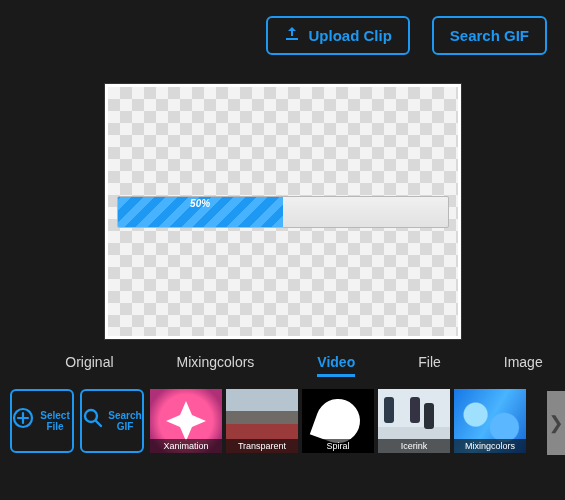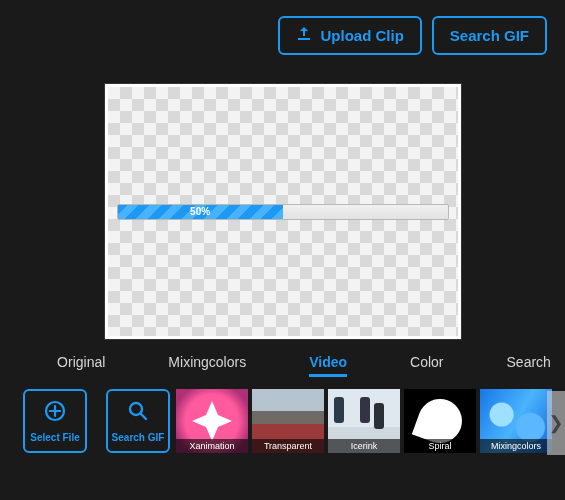--- a/index.html
+++ b/index.html
@@ -7,21 +7,21 @@
     background: #1a1a1a;
     font-family: -apple-system, BlinkMacSystemFont, "Segoe UI", Arial, sans-serif;
     width: 565px;
     height: 500px;
     overflow: hidden;
     position: relative;
   }
   .topbar {
     display: flex;
     justify-content: flex-end;
-    gap: 10px;
+    gap: 22px;
     padding: 16px 18px 28px 18px;
   }
   .btn-outline {
     border: 2px solid #1d99f3;
     color: #1d99f3;
     background: transparent;
     border-radius: 6px;
     padding: 9px 16px;
     font-size: 15px;
     font-weight: 600;
@@ -53,25 +53,26 @@
     background-size: 24px 24px;
     background-position: 0 0, 12px 12px;
     background-color: #f3f3f3;
   }
   .progress {
     position: absolute;
     left: 12px;
     right: 12px;
     top: 50%;
     transform: translateY(-50%);
-    height: 16px;
+    height: 32px;
     background: linear-gradient(to bottom, #f0f0f0, #e2e2e2);
     border: 1px solid #b8b8b8;
     border-radius: 2px;
     overflow: hidden;
+    font-style: italic;
   }
   .progress-fill {
     height: 100%;
     width: 50%;
     background:
       repeating-linear-gradient(
         -45deg,
         #47b3ff 0 8px,
         #1d99f3 8px 16px
       );
@@ -110,28 +111,27 @@
     position: relative;
   }
   .side-btn {
     width: 64px;
     height: 64px;
     border: 2px solid #1d99f3;
     border-radius: 6px;
     background: transparent;
     color: #1d99f3;
     display: flex;
-    flex-direction: column;
+    flex-direction: row;
     align-items: center;
     justify-content: center;
     gap: 4px;
     cursor: pointer;
     font-size: 10px;
     font-weight: 600;
-    margin-left: 13px;
   }
   .side-btn .icn { font-size: 22px; font-weight: 700; }
   .thumbs {
     display: flex;
     gap: 4px;
     overflow: hidden;
     flex: 1;
   }
   .thumb {
     width: 72px;
@@ -227,22 +227,22 @@
       <div class="progress-fill" style="width: 50%;"></div>
       <span class="progress-label">50%</span>
     </div>
   </div>
 </div>
 
 <div class="tabs">
   <div class="tab">Original</div>
   <div class="tab">Mixingcolors</div>
   <div class="tab active">Video</div>
-  <div class="tab">Color</div>
-  <div class="tab">Search</div>
+  <div class="tab">File</div>
+  <div class="tab">Image</div>
 </div>
 
 <div class="gallery-row">
   <button class="side-btn">
     <span class="icn">
       <svg width="22" height="22" viewBox="0 0 22 22">
           <circle cx="11" cy="11" r="9" fill="none" stroke="#1d99f3" stroke-width="2.2"></circle>
           <path d="M11 6v10M6 11h10" stroke="#1d99f3" stroke-width="2.2" stroke-linecap="round"></path>
         </svg>
     </span>
@@ -261,25 +261,25 @@
   <div class="thumbs">
     <div class="thumb thumb-xanim">
       <svg viewBox="0 0 52 52">
           <path d="M26 6 L32 20 L46 26 L32 32 L26 46 L20 32 L6 26 L20 20 Z" fill="#fff"></path>
         </svg>
       <div class="label">Xanimation</div>
     </div>
     <div class="thumb thumb-city">
       <div class="label">Transparent</div>
     </div>
+    <div class="thumb thumb-spiral">
+      <div class="label">Spiral</div>
+    </div>
     <div class="thumb thumb-ice">
       <div class="label">Icerink</div>
-    </div>
-    <div class="thumb thumb-spiral">
-      <div class="label">Spiral</div>
     </div>
     <div class="thumb thumb-mix">
       <div class="label">Mixingcolors</div>
     </div>
   </div>
 
   <div class="scroll-next">
     <span>❯</span>
   </div>
 </div>

